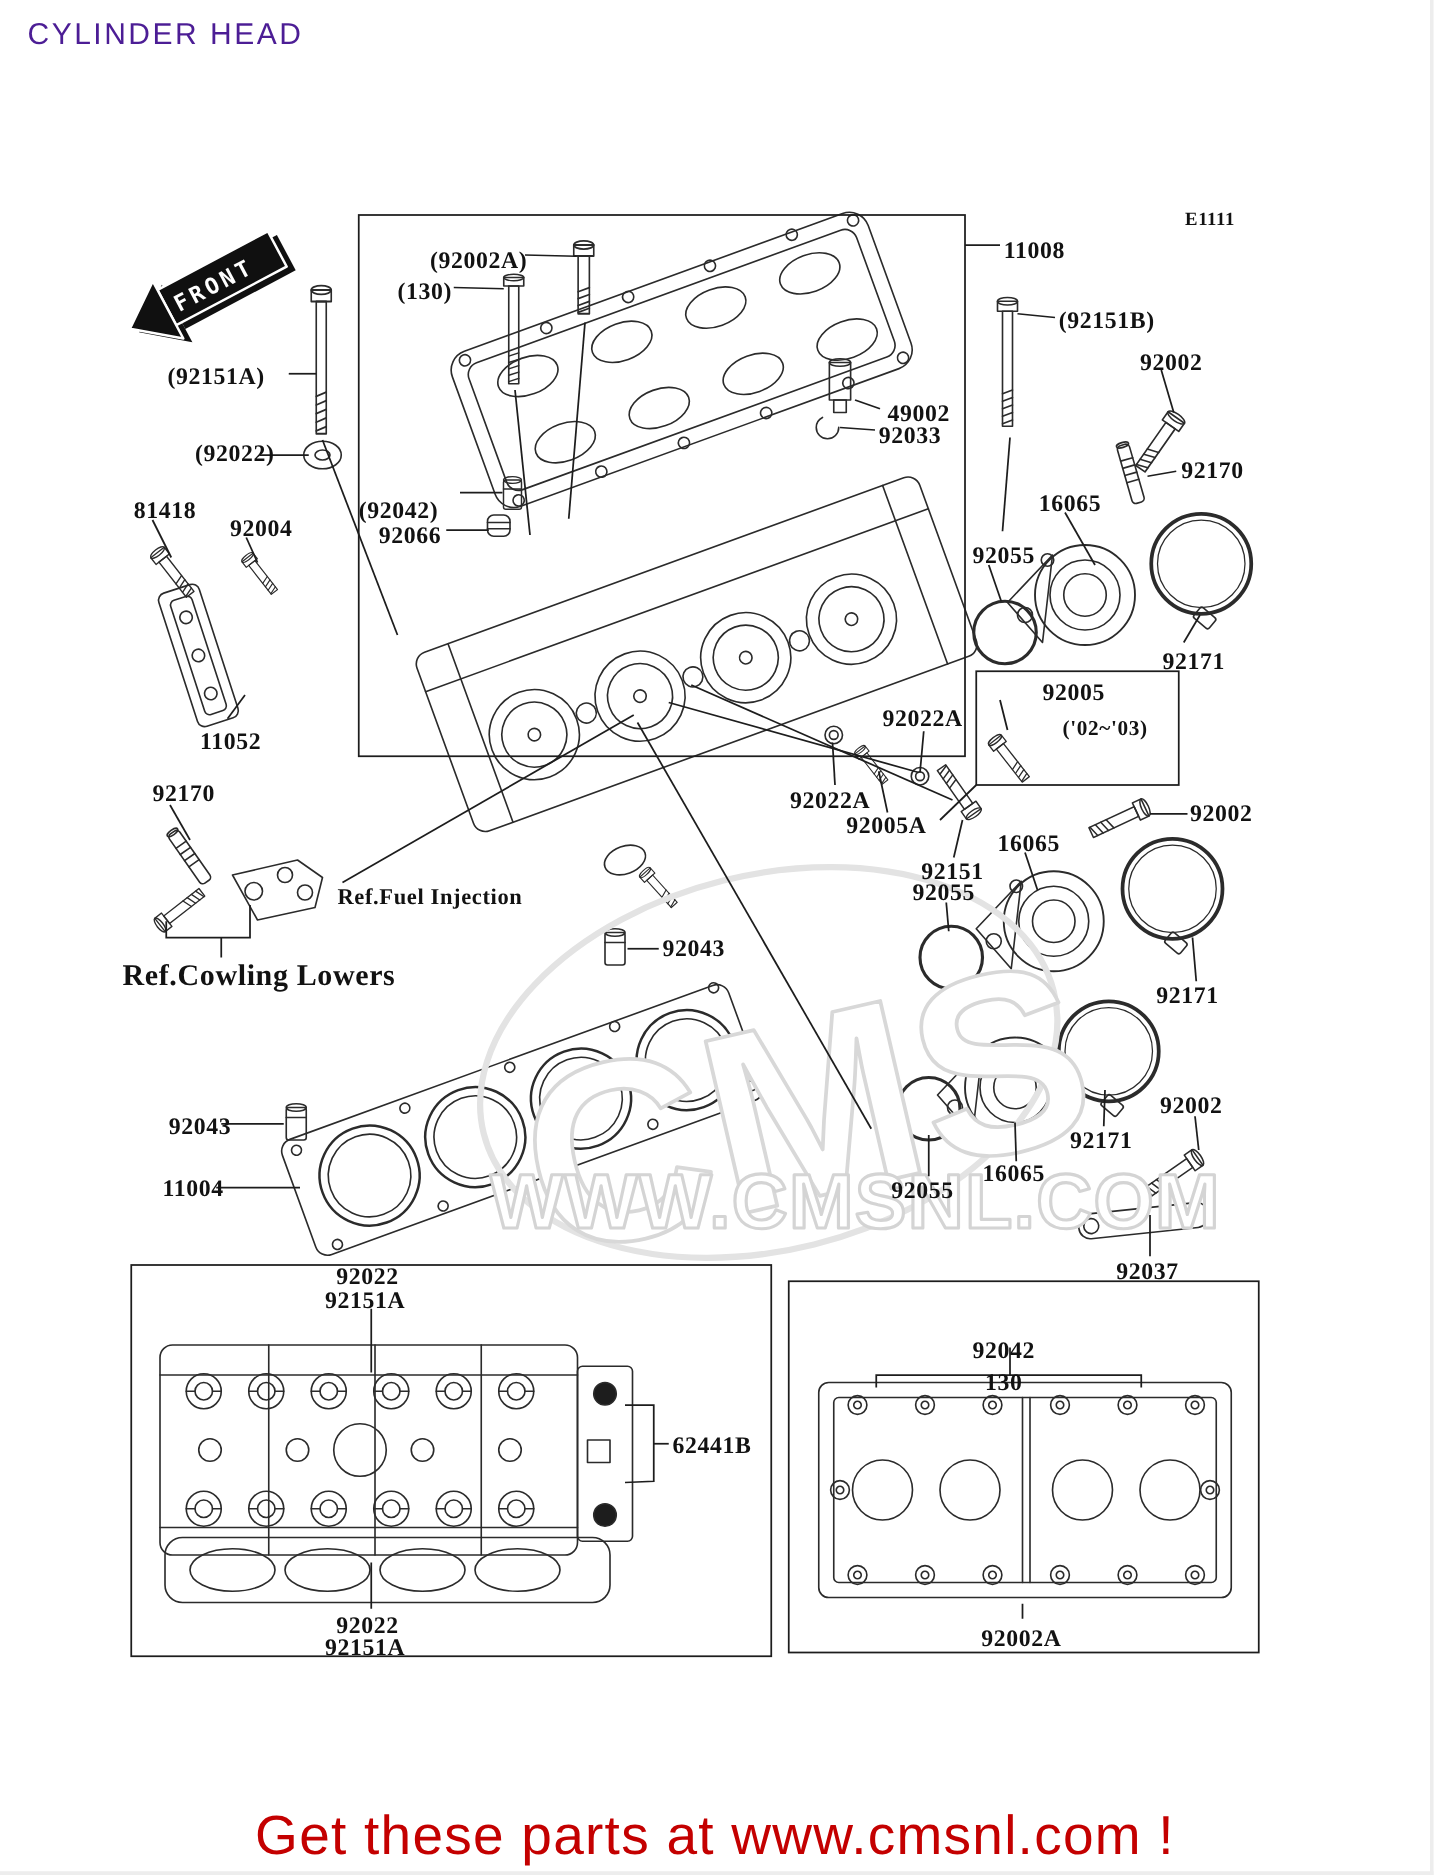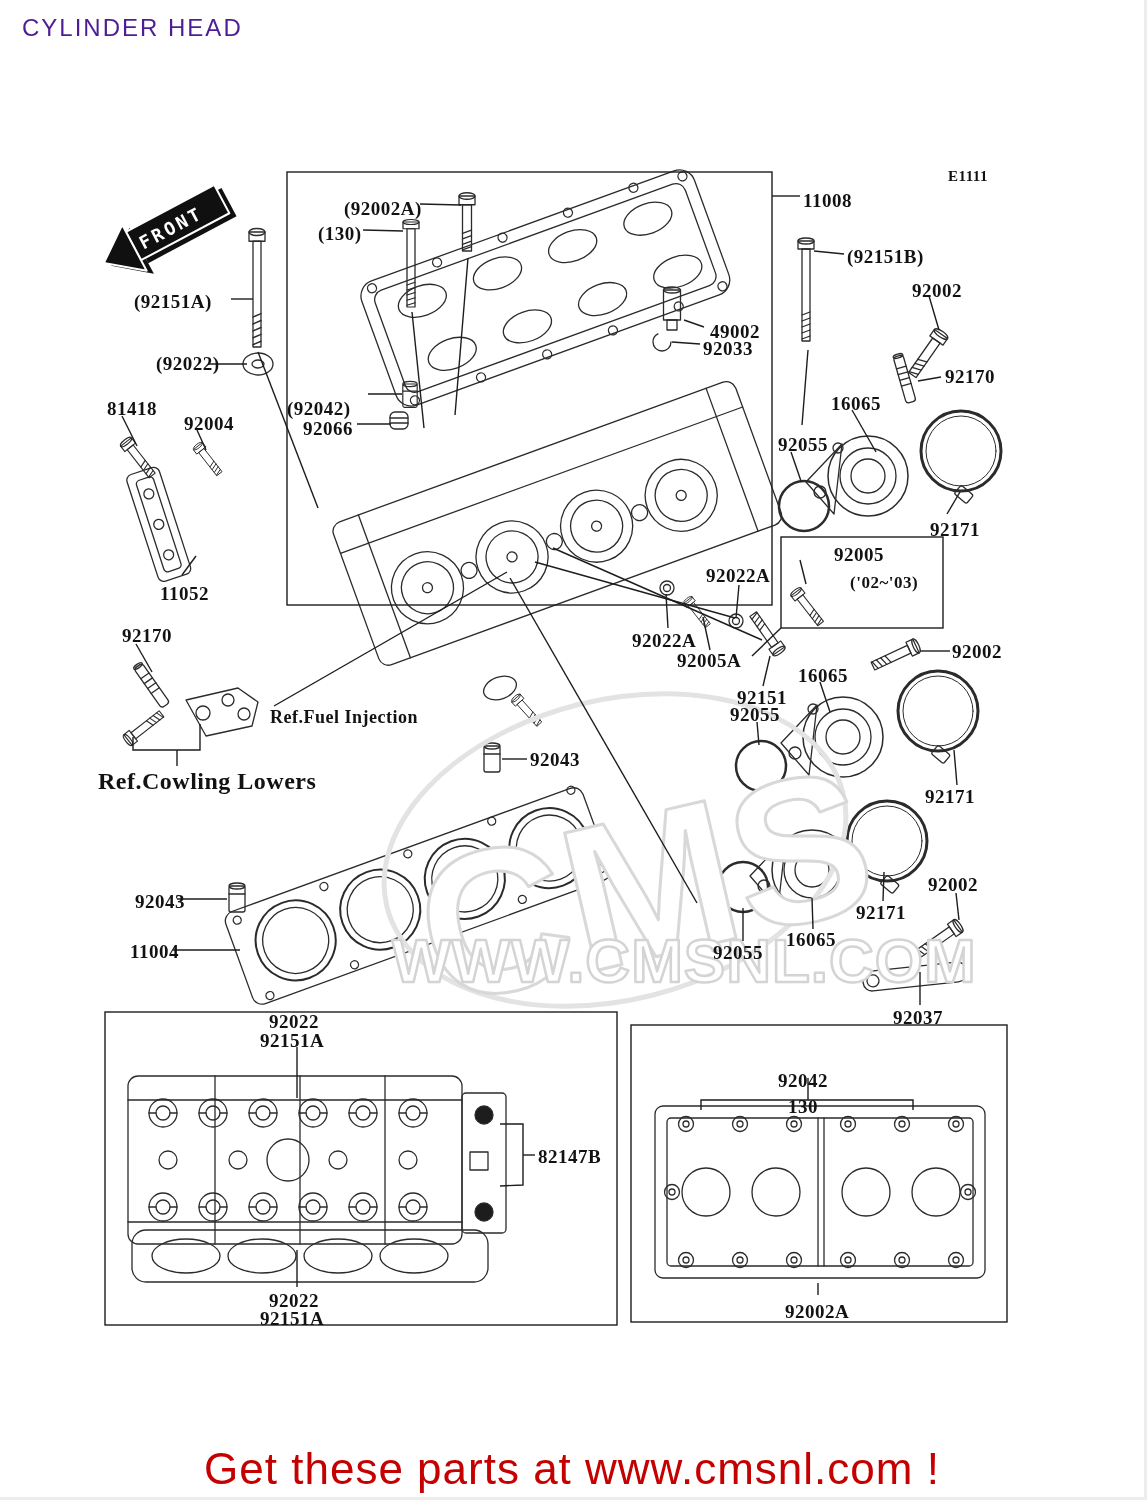--- a/index.html
+++ b/index.html
@@ -394,21 +394,21 @@
       <div class="plabel" style="left: 530px; top: 750px;">92043</div>
       <div class="plabel" style="left: 135px; top: 892px;">92043</div>
       <div class="plabel" style="left: 130px; top: 942px;">11004</div>
       <div class="plabel" style="left: 713px; top: 943px;">92055</div>
       <div class="plabel" style="left: 786px; top: 930px;">16065</div>
       <div class="plabel" style="left: 856px; top: 903px;">92171</div>
       <div class="plabel" style="left: 928px; top: 875px;">92002</div>
       <div class="plabel" style="left: 893px; top: 1008px;">92037</div>
       <div class="plabel" style="left: 269px; top: 1012px;">92022</div>
       <div class="plabel" style="left: 260px; top: 1031px;">92151A</div>
-      <div class="plabel" style="left: 538px; top: 1147px;">82147B</div>
+      <div class="plabel" style="left: 538px; top: 1147px;">62441B</div>
       <div class="plabel" style="left: 269px; top: 1291px;">92022</div>
       <div class="plabel" style="left: 260px; top: 1309px;">92151A</div>
       <div class="plabel" style="left: 778px; top: 1071px;">92042</div>
       <div class="plabel" style="left: 788px; top: 1097px;">130</div>
       <div class="plabel" style="left: 785px; top: 1302px;">92002A</div>
     </div>
 
   <div class="footer">Get these parts at www.cmsnl.com !</div>
 </div>
 

